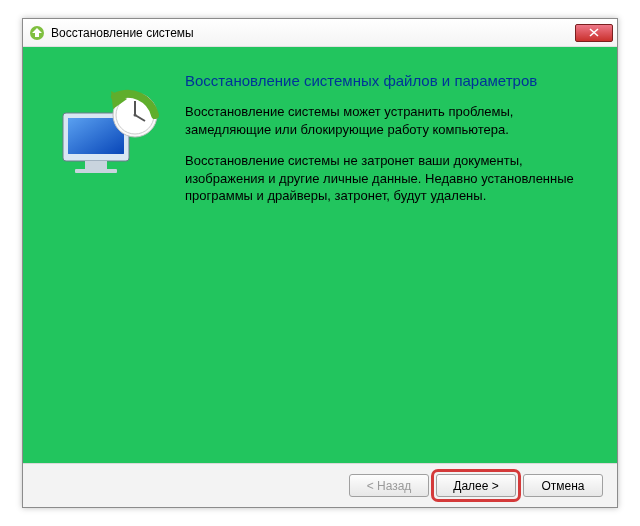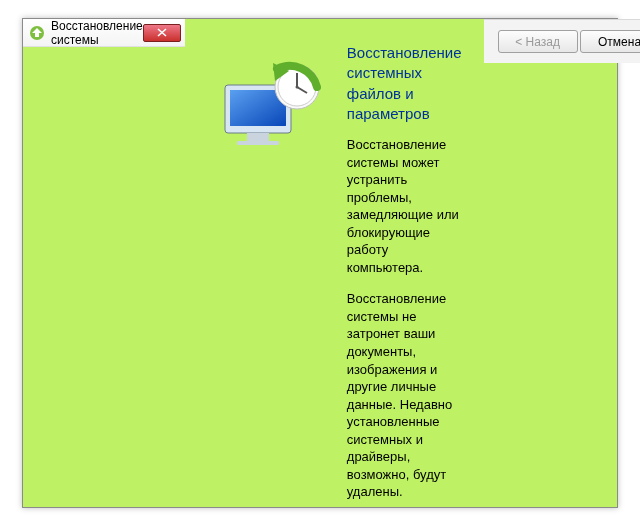--- a/index.html
+++ b/index.html
@@ -12,25 +12,25 @@
     font-size: 12px;
     color: #000;
     position: relative;
   }
   .window {
     position: absolute;
     left: 22px;
     top: 18px;
     width: 596px;
     height: 490px;
-    background: #bef264;
+    background: #22c55e;
     border: 1px solid #8b8b8b;
     box-shadow: 0 0 6px rgba(0,0,0,0.25);
     display: flex;
-    flex-direction: row;
+    flex-direction: column;
   }
   .titlebar {
     height: 28px;
     background: linear-gradient(180deg,#fff,#f4f4f4);
     border-bottom: 1px solid #e0e0e0;
     display: flex;
     align-items: center;
     padding: 0 4px 0 6px;
   }
   .app-icon {
@@ -151,22 +151,25 @@
           <linearGradient id="g1" x1="0" y1="0" x2="1" y2="1">
             <stop offset="0" stop-color="#5aa0f0"></stop>
             <stop offset="1" stop-color="#0846b8"></stop>
           </linearGradient>
         </defs>
       </svg>
     </div>
     <div class="right-col">
       <div class="heading">Восстановление системных файлов и параметров</div>
       <div class="para">Восстановление системы может устранить проблемы, замедляющие или блокирующие работу компьютера.</div>
-      <div class="para">Восстановление системы не затронет ваши документы, изображения и другие личные данные. Недавно установленные системных и драйверы, возможно, будут удалены.</div>
+      <div class="para">Восстановление системы не затронет ваши документы, изображения и другие личные данные. Недавно установленные программы и драйверы, затронет, будут удалены.</div>
     </div>
   </div>
 
   <div class="button-bar">
     <div class="btn disabled">&lt; Назад</div>
+    <span class="highlight-ring">
+      <div class="btn">Далее &gt;</div>
+    </span>
     <div class="btn">Отмена</div>
   </div>
 
 </div>
 
 </body></html>

